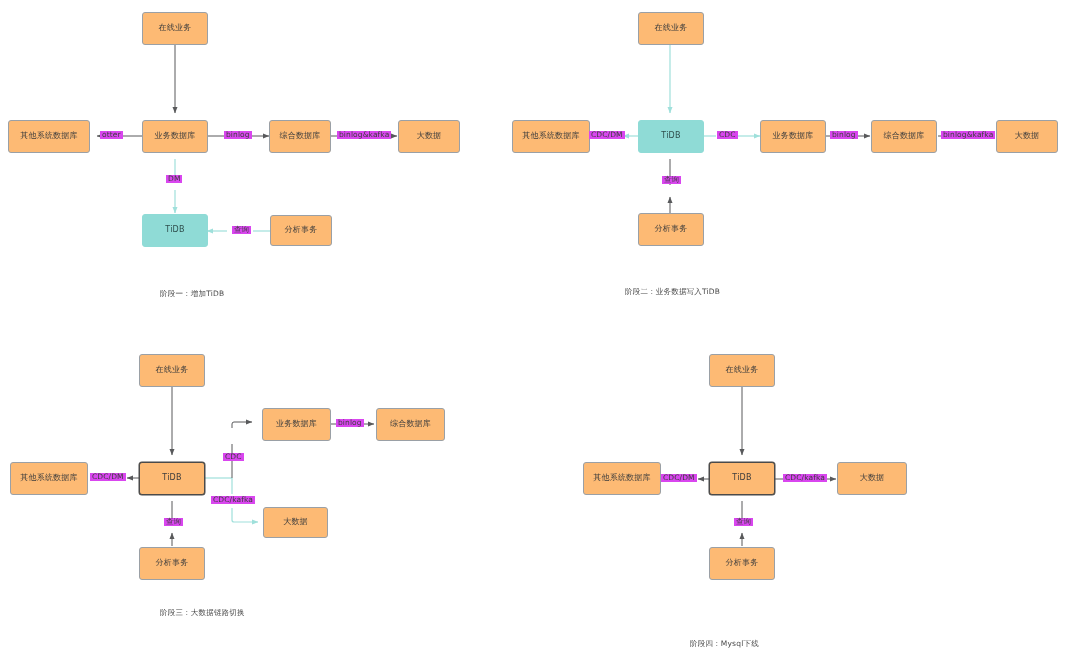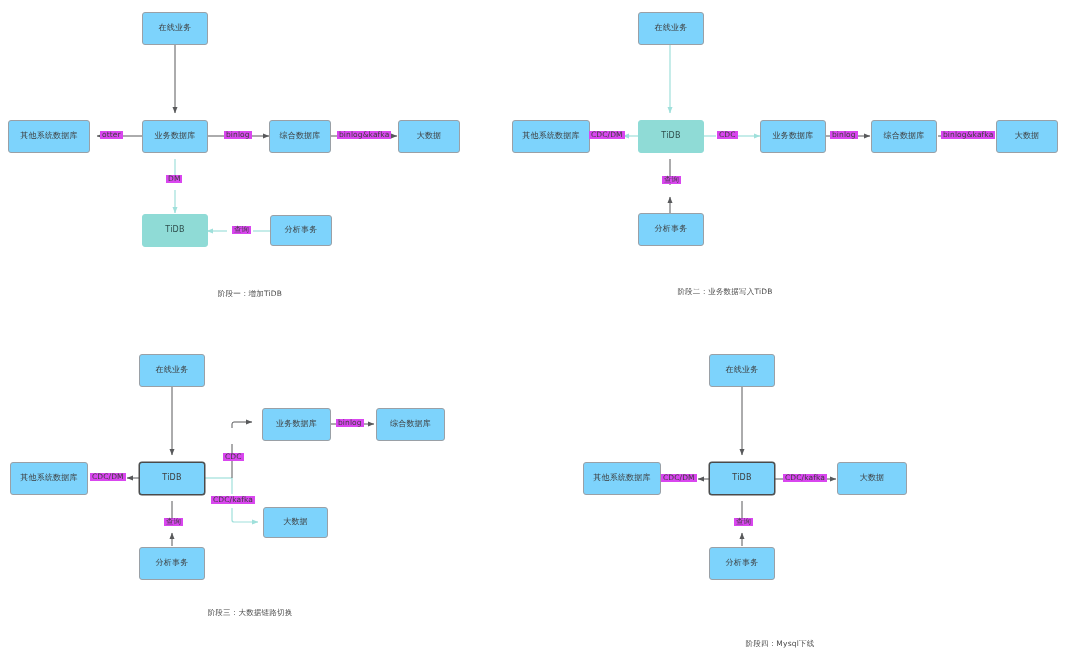--- a/index.html
+++ b/index.html
@@ -21,21 +21,21 @@
     height: 667px;
   }
   .panel {
     position: absolute;
   }
   .node {
     position: absolute;
     box-sizing: border-box;
     border: 1px solid #9aa0a6;
     border-radius: 3px;
-    background: #7dd3fc;
+    background: #fdba74;
     display: flex;
     align-items: center;
     justify-content: center;
     font-size: 8px;
     line-height: 1.1;
     color: #3d3d3d;
     letter-spacing: 0.2px;
     text-align: center;
     white-space: nowrap;
   }
@@ -57,21 +57,20 @@
     padding: 0 2px;
     white-space: nowrap;
     line-height: 1;
     letter-spacing: 0.1px;
   }
   .caption {
     position: absolute;
     font-size: 7.5px;
     color: #4a4a4a;
     white-space: nowrap;
-    text-align: center;
     letter-spacing: 0.2px;
   }
   svg.wires {
     position: absolute;
     left: 0;
     top: 0;
     width: 1080px;
     height: 667px;
     pointer-events: none;
   }

